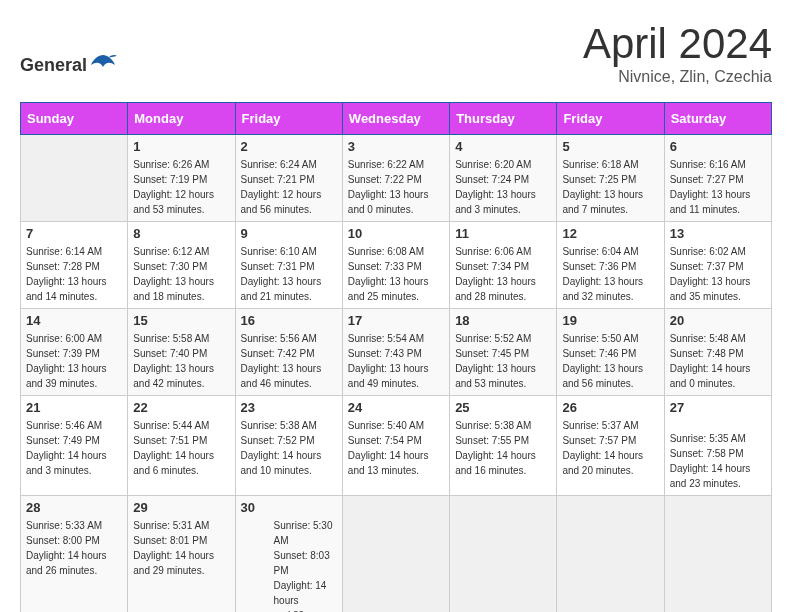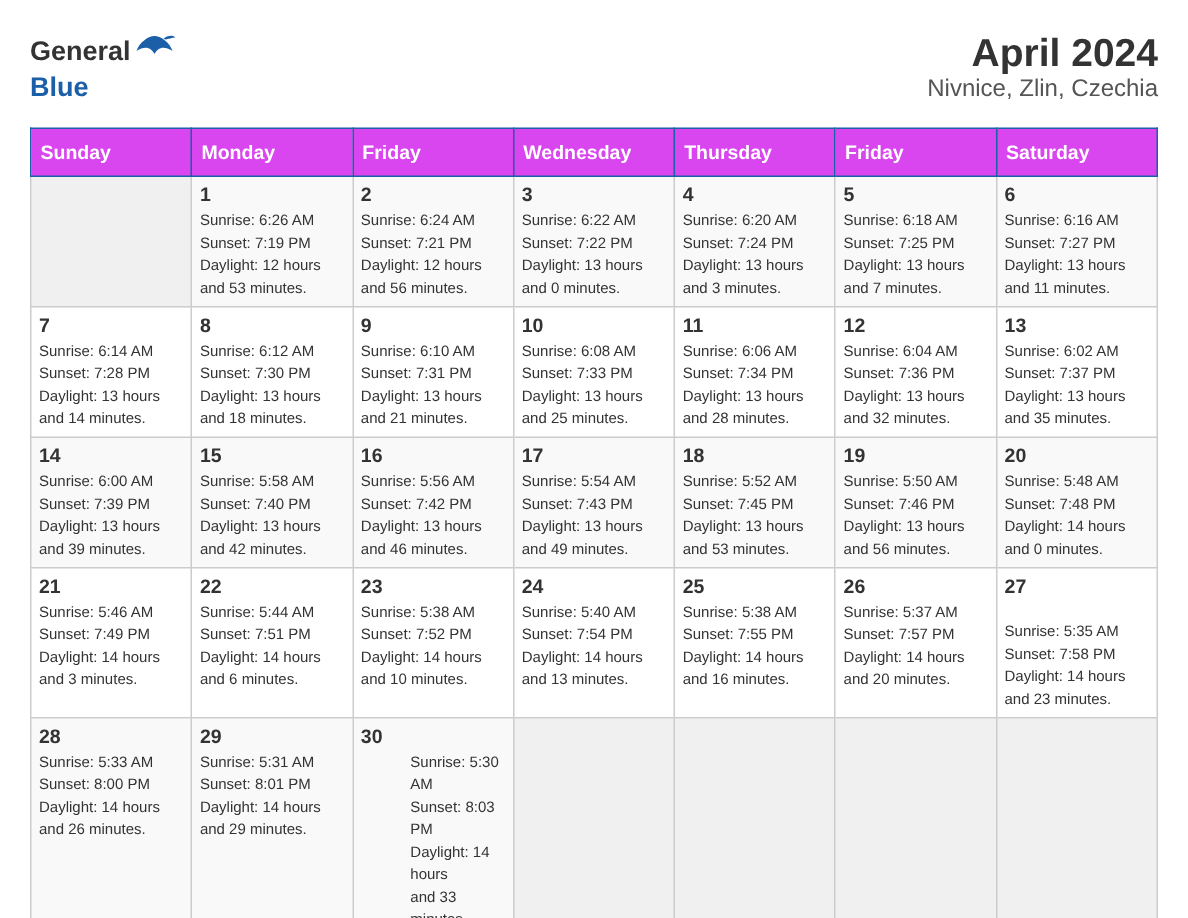--- a/index.html
+++ b/index.html
@@ -12,42 +12,43 @@
     }
     .header-area {
       display: flex;
       justify-content: space-between;
       align-items: flex-start;
       margin-bottom: 16px;
     }
     .logo {
       display: flex;
       align-items: flex-start;
+      margin-top: 31px;
     }
     .logo-text-general {
       font-size: 18px;
       font-weight: bold;
       color: #333;
     }
     .logo-text-blue {
       font-size: 18px;
       font-weight: bold;
       color: #1a5fa8;
     }
     .logo-icon {
       width: 28px;
       height: 28px;
       margin-left: 2px;
     }
     .title-area {
       text-align: right;
     }
     .month-title {
-      font-size: 26px;
-      font-weight: bold;
+      font-size: 42px;
+      font-weight: normal;
       color: #333;
     }
     .location-title {
       font-size: 16px;
       color: #555;
     }
     table {
       width: 100%;
       border-collapse: collapse;
       font-size: 11px;
@@ -95,23 +96,20 @@
 
 <div class="header-area">
   <div class="logo">
     <div>
       <div style="display:flex;align-items:center;">
         <span class="logo-text-general">General</span>
         <svg class="logo-icon" viewBox="0 0 28 28">
           <path d="M14 4 C18 4 24 8 26 14 C20 10 16 12 14 16 C12 12 8 10 2 14 C4 8 10 4 14 4Z" fill="#1a5fa8"></path>
           <path d="M20 6 C22 4 26 3 28 5 C25 5 22 7 20 6Z" fill="#1a5fa8"></path>
         </svg>
-      </div>
-      <div>
-        <span class="logo-text-blue">Blue</span>
       </div>
     </div>
   </div>
   <div class="title-area">
     <div class="month-title">April 2024</div>
     <div class="location-title">Nivnice, Zlin, Czechia</div>
   </div>
 </div>
 
 <table>

